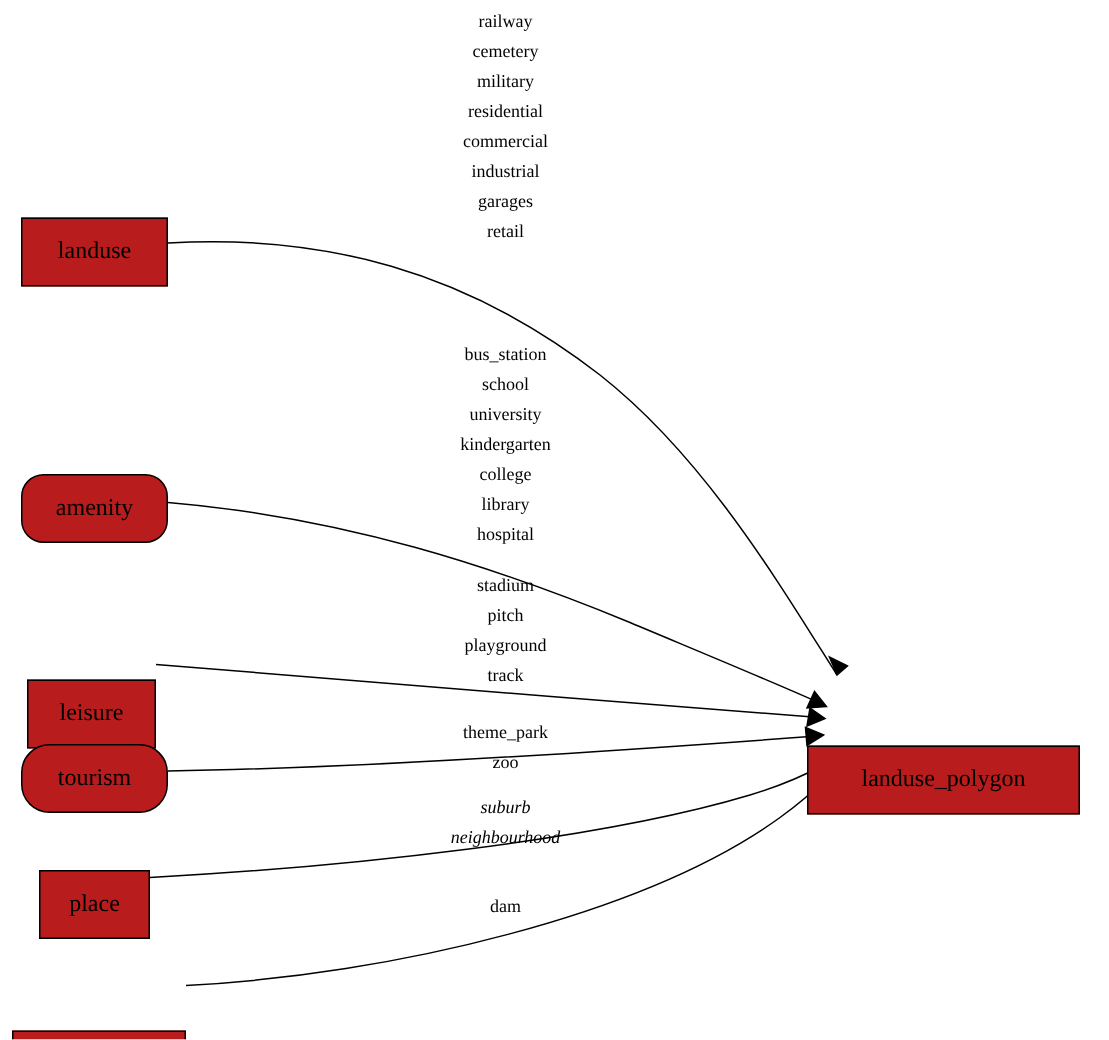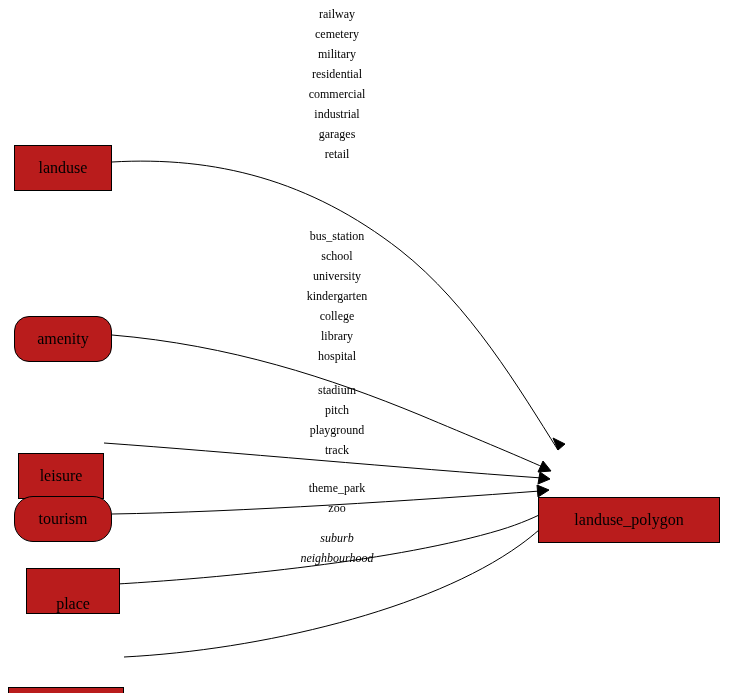--- a/index.html
+++ b/index.html
@@ -100,21 +100,21 @@
   </div>
 
   <div class="node" style="left:18px; top:425px; width:86px; height:46px;margin-top:28px;">
     <span>leisure</span>
   </div>
 
   <div class="node" style="left:14px; top:496px; width:98px; height:46px;border-radius:19px;">
     <span>tourism</span>
   </div>
 
-  <div class="node" style="left:26px; top:568px; width:94px; height:46px;align-items:flex-end;">
+  <div class="node" style="left:26px; top:580px; width:74px; height:46px;">
     <span>place</span>
   </div>
 
   <div class="node" style="left:8px; top:640px; width:116px; height:46px;margin-top:47px;">
     <span>waterway</span>
   </div>
 
   <div class="node" style="left:538px; top:461px; width:182px; height:46px;margin-top:36px;">
     <span>landuse_polygon</span>
   </div>
@@ -122,14 +122,15 @@
   <div class="edge-label" style="left:222px; top:4px; width:230px;">railway<br>cemetery<br>military<br>residential<br>commercial<br>industrial<br>garages<br>retail</div>
 
   <div class="edge-label" style="left:222px; top:226px; width:230px;">bus_station<br>school<br>university<br>kindergarten<br>college<br>library<br>hospital</div>
 
   <div class="edge-label" style="left:222px; top:380px; width:230px;">stadium<br>pitch<br>playground<br>track</div>
 
   <div class="edge-label" style="left:222px; top:478px; width:230px;">theme_park<br>zoo</div>
 
   <div class="edge-label" style="left:222px; top:528px; width:230px;font-style:italic;">suburb<br>neighbourhood</div>
 
+  <div class="edge-label" style="left:222px; top:594px; width:230px;">dam</div>
 
 </div>
 
 </body></html>

